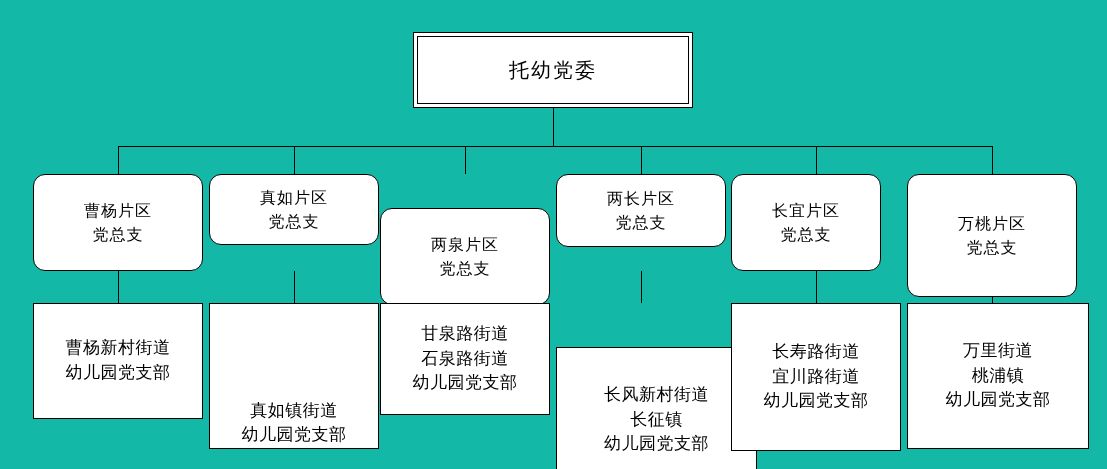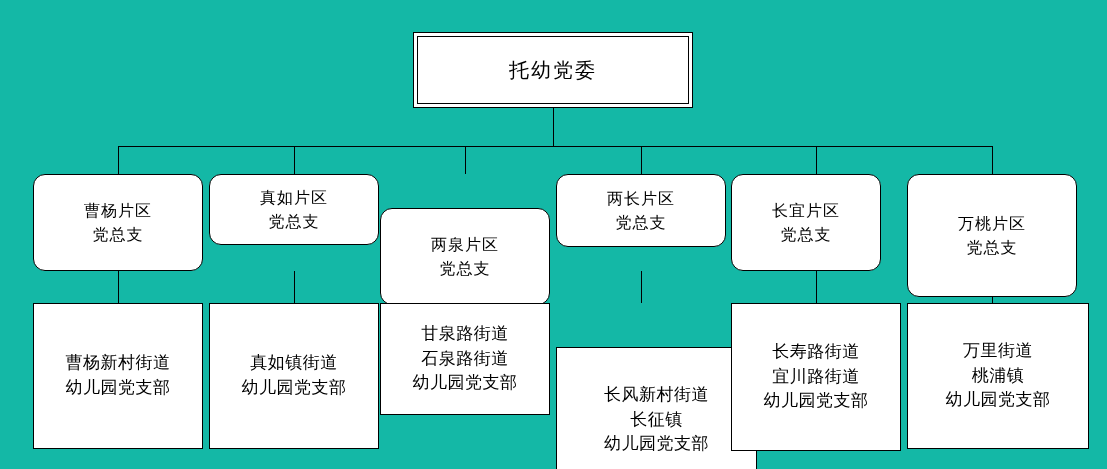--- a/index.html
+++ b/index.html
@@ -103,25 +103,25 @@
   </div>
   <div class="node branch" id="branch-4" style="left: 731px; top: 174px; width: 150px; height: 97px;">
     <span class="label">长宜片区
 党总支</span>
   </div>
   <div class="node branch" id="branch-5" style="left: 907px; top: 174px; width: 170px; height: 123px;">
     <span class="label">万桃片区
 党总支</span>
   </div>
 
-  <div class="node leaf" id="leaf-0" style="left: 33px; top: 303px; width: 170px; height: 146px;">
+  <div class="node leaf" id="leaf-0" style="left: 33px; top: 303px; width: 170px; height: 116px;">
     <span class="label">曹杨新村街道
 幼儿园党支部</span>
   </div>
-  <div class="node leaf" id="leaf-1" style="left: 209px; top: 303px; width: 170px; height: 146px;">
+  <div class="node leaf" id="leaf-1" style="left: 209px; top: 303px; width: 170px; height: 146px; align-items: flex-end;">
     <span class="label">真如镇街道
 幼儿园党支部</span>
   </div>
   <div class="node leaf" id="leaf-2" style="left: 380px; top: 303px; width: 170px; height: 112px;">
     <span class="label">甘泉路街道
 石泉路街道
 幼儿园党支部</span>
   </div>
   <div class="node leaf" id="leaf-3" style="left: 556px; top: 303px; width: 201px; height: 146px; margin-top: 44px;">
     <span class="label">长风新村街道

